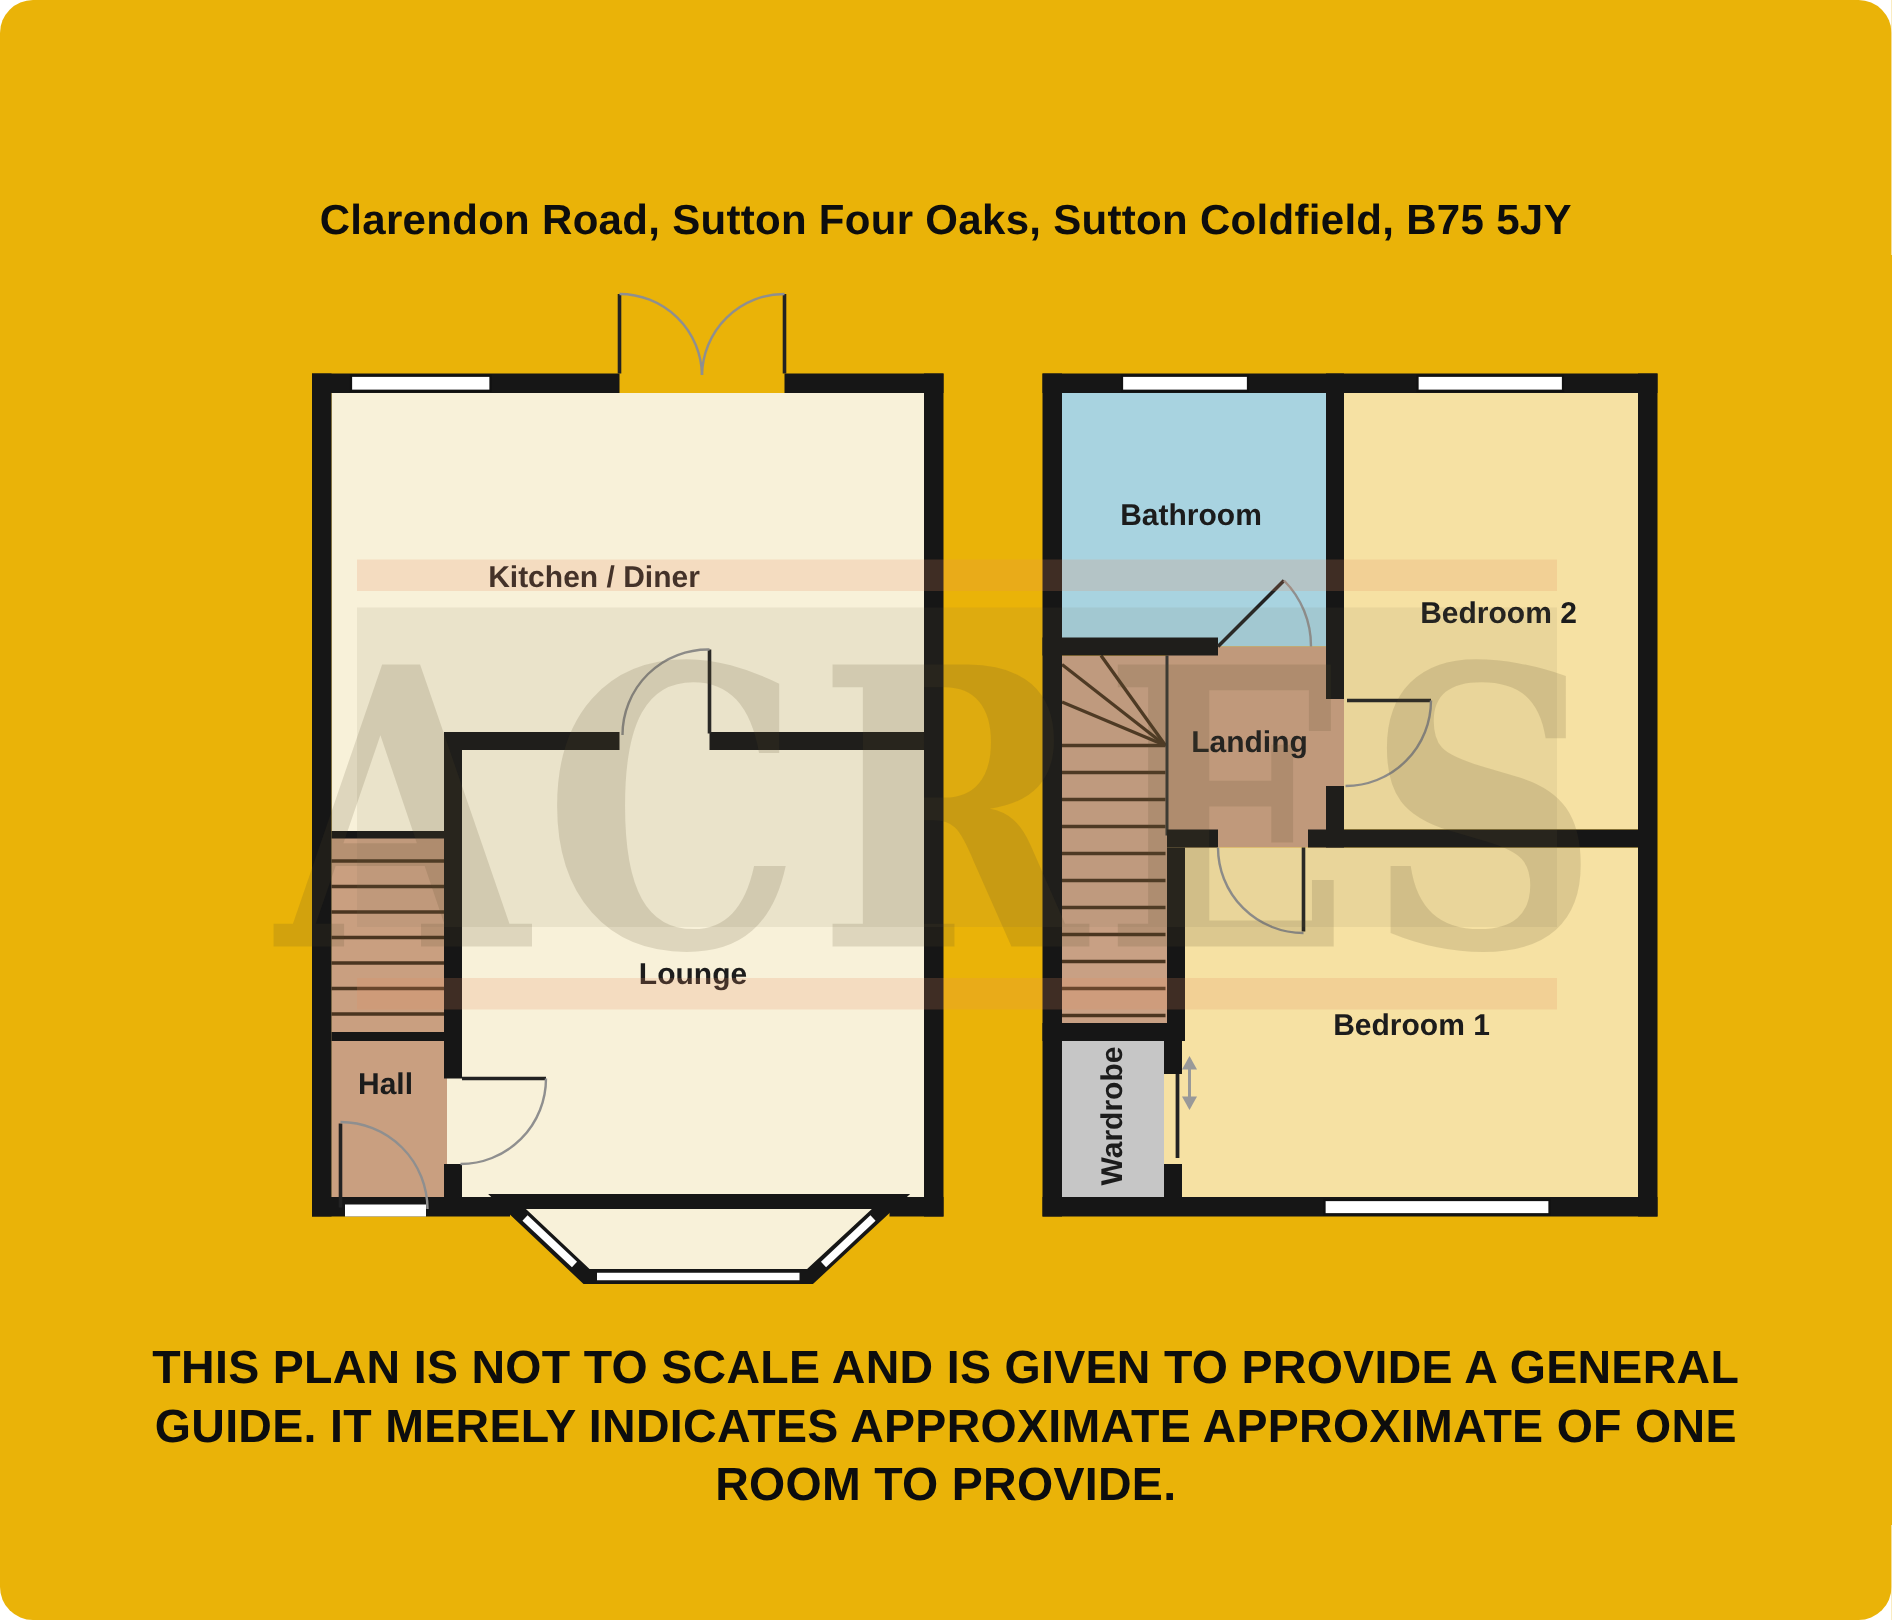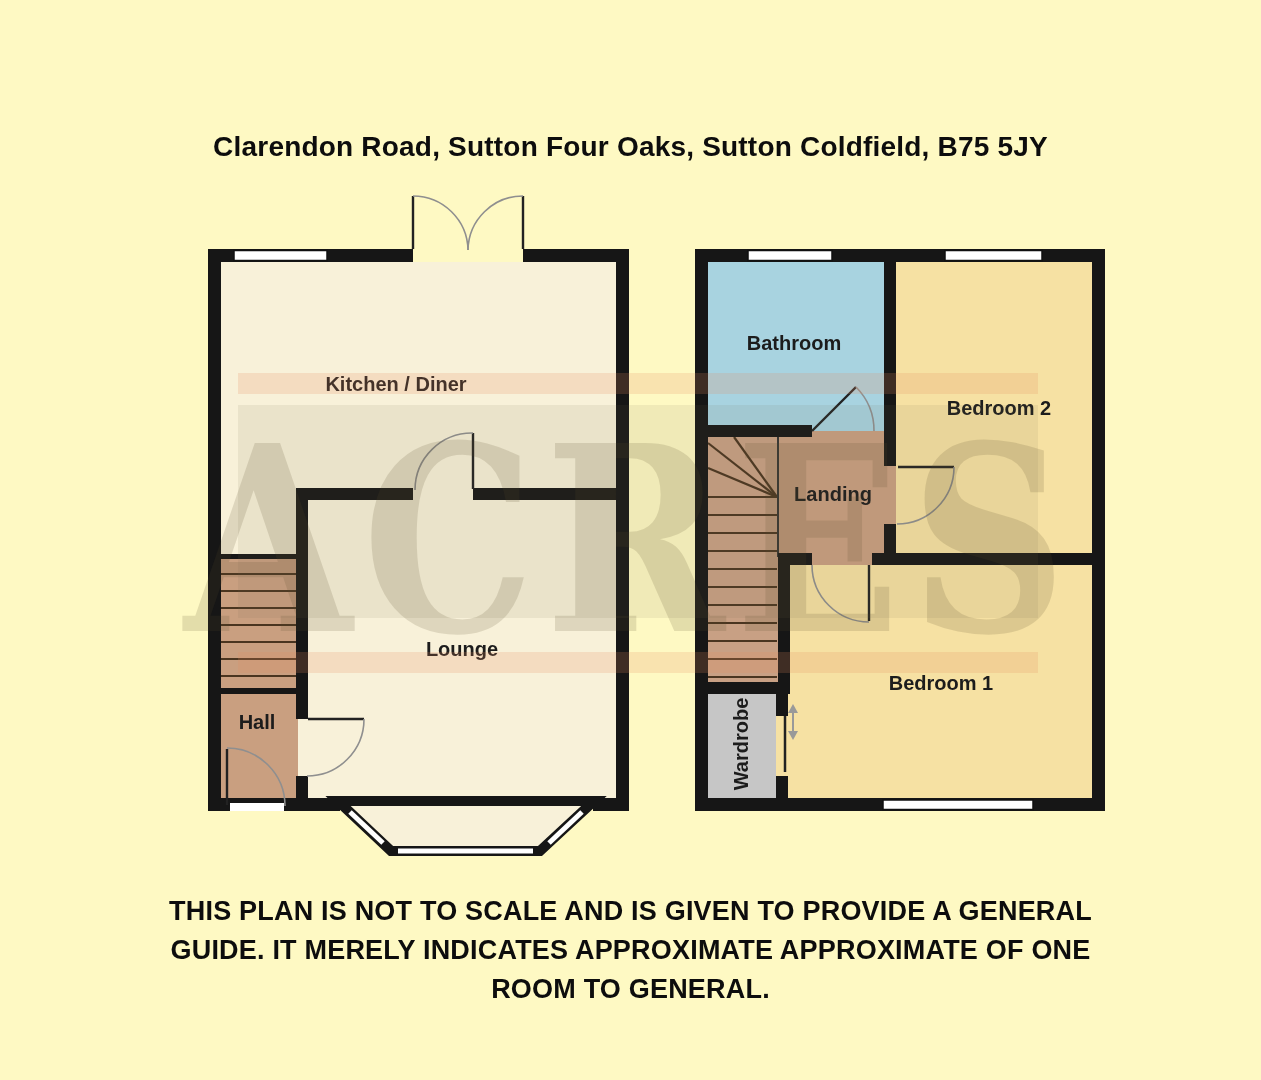--- a/index.html
+++ b/index.html
@@ -1,37 +1,37 @@
 <!DOCTYPE html>
 <html><head>
 <meta charset="utf-8">
 <style>
   html,body{margin:0;padding:0;background:#ffffff;}
-  #page{position:relative;width:1261px;height:1080px;background:#fef9c3;overflow:hidden;
-        font-family:"Liberation Sans", sans-serif;}
+  #page{position:relative;width:1261px;height:1080px;background:#eab308;overflow:hidden;
+        font-family:"Liberation Sans", sans-serif;border-radius:22px;}
   #title{position:absolute;left:0;top:131px;width:1261px;text-align:center;
          font-size:28px;font-weight:bold;color:#0d0d0d;letter-spacing:0.2px;}
   #plan-svg{position:absolute;left:0;top:0;}
   .room-label{font-family:"Liberation Sans", sans-serif;font-size:20px;font-weight:bold;
               fill:#1c1c1c;text-anchor:middle;}
   .wall{fill:#161616;}
   .arc{fill:none;stroke:#8f8f8f;stroke-width:1.6px;}
   .leaf{stroke:#222222;stroke-width:2.4px;}
   .tread{stroke:#4a3520;stroke-width:2.2px;}
   .win{fill:#ffffff;stroke:#111111;stroke-width:1.5px;}
   
   .wm{position:absolute;pointer-events:none;}
   #wm-block{left:238px;top:405px;width:800px;height:213px;background:rgba(120,112,82,0.10);}
   #wm-band-top{left:238px;top:373px;width:800px;height:21px;background:rgba(232,140,96,0.20);}
   #wm-band-bottom{left:238px;top:652px;width:800px;height:21px;background:rgba(232,140,96,0.20);}
   #wm-text{left:0;top:412px;width:1261px;text-align:center;
            font-family:"DejaVu Serif", serif;font-weight:bold;font-size:258px;line-height:258px;
            color:rgba(88,76,44,0.16);letter-spacing:12px;transform:scaleX(0.84);white-space:nowrap;}
   #disclaimer{position:absolute;left:0;top:892px;width:1261px;text-align:center;
-              font-size:27px;font-weight:bold;color:#0d0d0d;line-height:39px;letter-spacing:0.2px;}
+              font-size:31px;font-weight:bold;color:#0d0d0d;line-height:39px;letter-spacing:0.2px;}
   #disclaimer span{display:block;}
 </style>
 </head>
 <body>
 
 <div id="page">
 
   <div id="title">Clarendon Road, Sutton Four Oaks, Sutton Coldfield, B75 5JY</div>
 
   <svg id="plan-svg" width="1261" height="1080" viewBox="0 0 1261 1080">
@@ -177,16 +177,16 @@
   </svg>
 
   <div class="wm" id="wm-band-top"></div>
   <div class="wm" id="wm-block"></div>
   <div class="wm" id="wm-band-bottom"></div>
   <div class="wm" id="wm-text">ACRES</div>
 
   <div id="disclaimer">
     <span>THIS PLAN IS NOT TO SCALE AND IS GIVEN TO PROVIDE A GENERAL</span>
     <span>GUIDE. IT MERELY INDICATES APPROXIMATE APPROXIMATE OF ONE</span>
-    <span>ROOM TO GENERAL.</span>
+    <span>ROOM TO PROVIDE.</span>
   </div>
 
 </div>
 
 </body></html>

